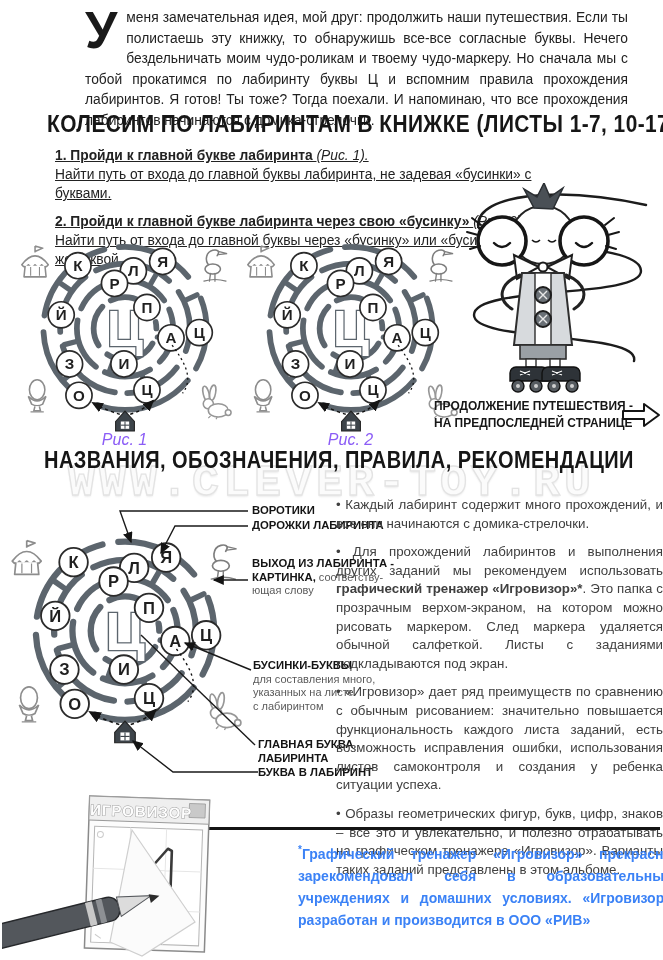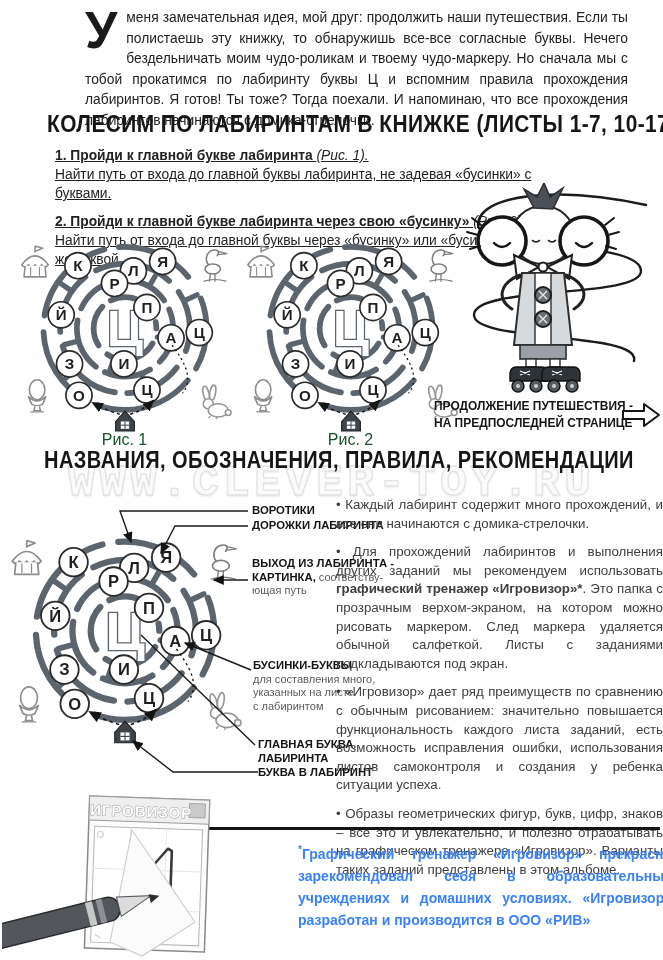--- a/index.html
+++ b/index.html
@@ -19,21 +19,21 @@
      letter-spacing:4px;z-index:1;white-space:nowrap;font-family:Liberation Mono, monospace;}
   
   #tasks{left:55px;top:146px;width:512px;font-size:13.8px;line-height:19px;color:#222;text-decoration:underline;}
   #tasks .task{margin-bottom:9px;}
   #tasks .tb{font-weight:700;}
   #tasks .ref{font-style:italic;}
   
   .fig{width:225px;text-align:center;}
   #fig1{left:12px;top:228px;}
   #fig2{left:238px;top:228px;}
-  .figcap{font-size:16px;color:#14532d;margin-top:-6px;}
+  .figcap{font-style:italic;font-size:16px;color:#8b5cf6;margin-top:-6px;}
   
   #continuation{left:434px;top:398px;width:188px;font-weight:800;font-size:13px;line-height:16.5px;color:#161616;}
   #continuation>div{transform:scaleX(0.92);transform-origin:left;white-space:nowrap;}
   
   #diagram{left:5px;top:495px;width:335px;height:310px;}
   #diagram .lb{position:absolute;font-size:11.3px;font-weight:700;color:#141414;white-space:nowrap;line-height:13.5px;}
   #diagram .lg{font-weight:400;color:#5a5a5a;font-size:11px;}
   
   #rules{left:336px;top:496px;width:327px;font-size:13.3px;line-height:18.6px;text-align:justify;color:#404040;}
   #rules p{margin:0 0 10px 0;}
@@ -426,21 +426,21 @@
         <path d="M246,175 L180,148" marker-end="url(#ah-call)"></path>
         <path d="M250,250 L136,140"></path>
         <path d="M253,277 L168,277 L128,246" marker-end="url(#ah-call)"></path>
       </g>
     </svg>
     <div class="lb" style="left:247px;top:9px">ВОРОТИКИ</div>
     <div class="lb" style="left:247px;top:24px">ДОРОЖКИ ЛАБИРИНТА</div>
     <div class="lb" style="left:247px;top:62px">
       <div>ВЫХОД ИЗ ЛАБИРИНТА -</div>
       <div><span>КАРТИНКА,</span><span class="lg"> соответству-</span></div>
-      <div class="lg">ющая путь</div>
+      <div class="lg">ющая слову</div>
     </div>
     <div class="lb" style="left:248px;top:164px">
       <div>БУСИНКИ-БУКВЫ</div>
       <div class="lg">для составления много,</div>
       <div class="lg">указанных на листе</div>
       <div class="lg">с лабиринтом</div>
     </div>
     <div class="lb" style="left:253px;top:243px">
       <div>ГЛАВНАЯ БУКВА</div>
       <div>ЛАБИРИНТА</div>

